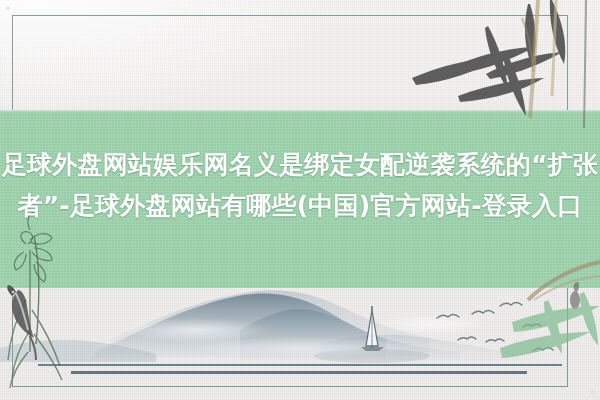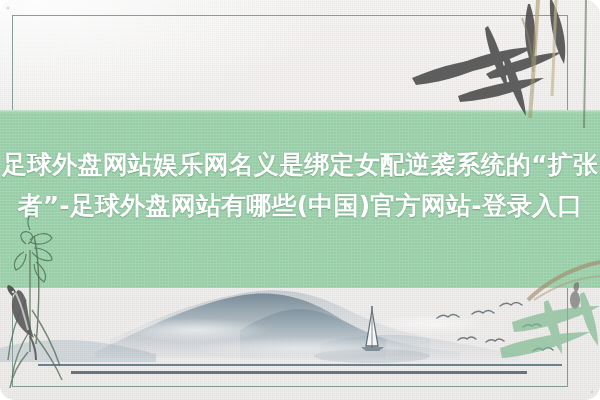--- a/index.html
+++ b/index.html
@@ -7,21 +7,20 @@
     padding: 0;
     background: #ffffff;
   }
   #stage {
     position: relative;
     width: 600px;
     height: 400px;
     overflow: hidden;
     background: #f4f2f1;
     font-family: "Liberation Sans", "DejaVu Sans", sans-serif;
-    border-radius: 15px;
   }
 
   
   .paper-base {
     position: absolute;
     inset: 0;
     background:
       linear-gradient(180deg, #f7f6f5 0%, #f3f1f0 40%, #f1eeee 100%);
   }
   .paper-weave {

